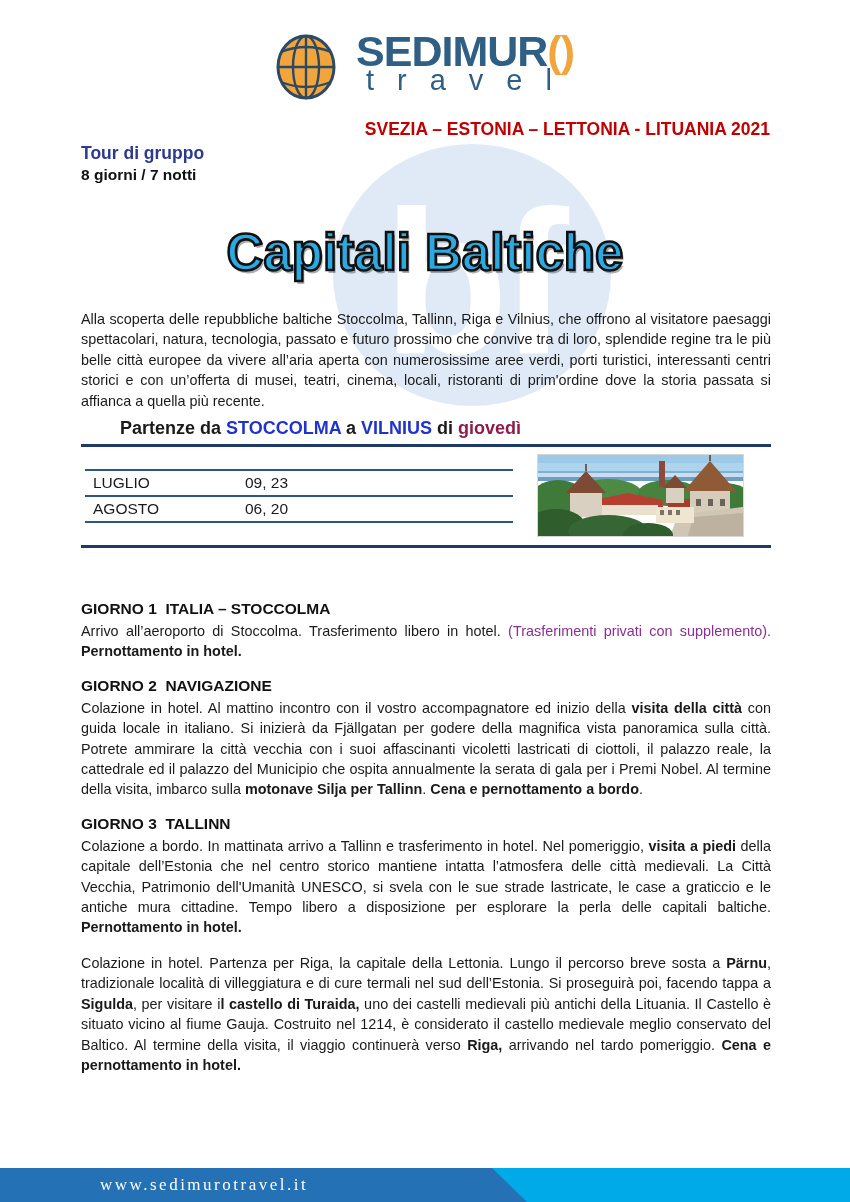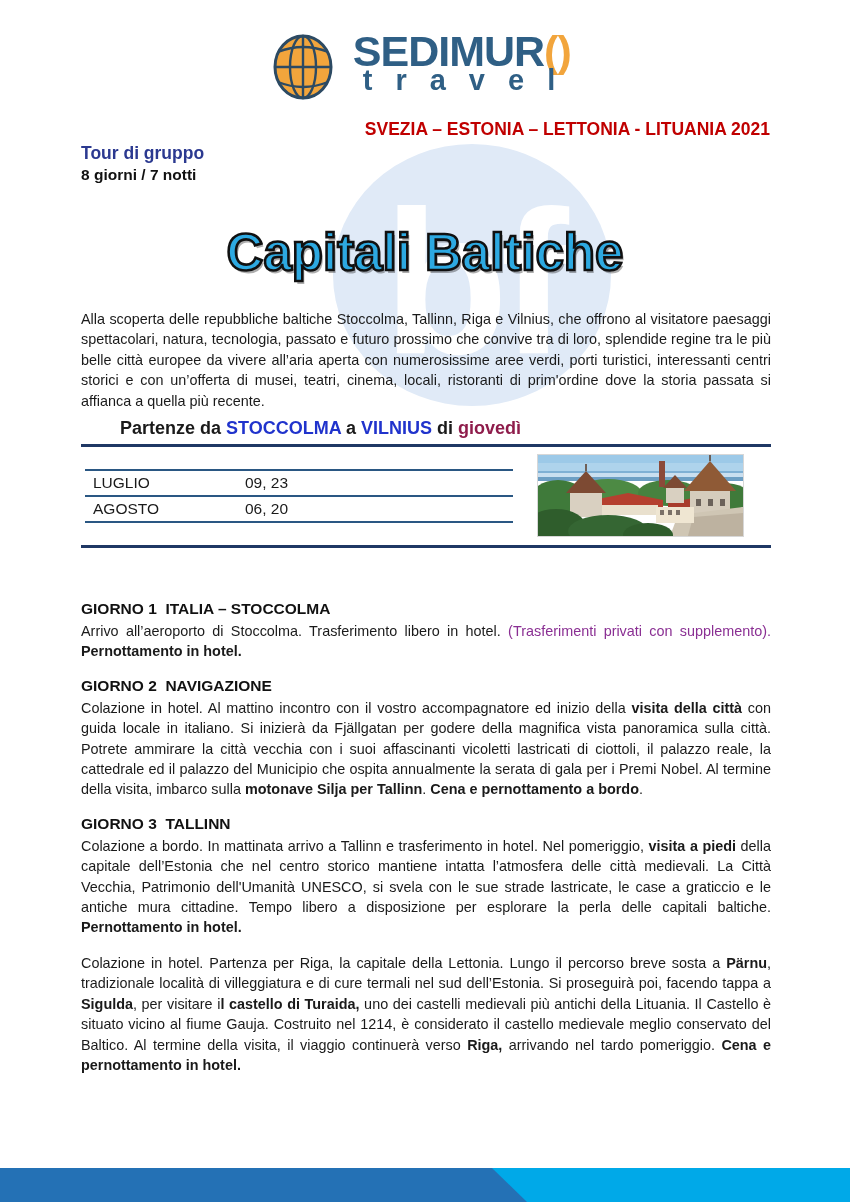--- a/index.html
+++ b/index.html
@@ -44,21 +44,21 @@
     position:absolute;top:30px;left:0;right:0;
     display:flex;justify-content:center;align-items:flex-start;gap:17px;
   }
   .logo-text{display:flex;flex-direction:column;}
   .logo-main{
     font-weight:bold;font-size:43px;line-height:1;color:var(--logo-blue);
     letter-spacing:-1px;
   }
   .logo-main .paren{color:var(--logo-orange);}
   .logo-sub{
-    font-weight:bold;font-size:29px;line-height:1;color:var(--logo-blue);
+    font-weight:normal;font-size:29px;line-height:1;color:var(--logo-blue);
     letter-spacing:23px;margin-top:-7px;padding-left:10px;
   }
   
   .countries{
     position:absolute;top:119px;right:80px;
     font-size:17.5px;font-weight:bold;color:var(--red);
   }
   .tour-type{
     position:absolute;top:143px;left:81px;
     font-size:17.5px;font-weight:bold;color:var(--tour-blue);text-align:right;
@@ -245,16 +245,17 @@
           <h3>GIORNO 3&nbsp; TALLINN</h3>
           <p><span>Colazione a bordo. In mattinata arrivo a Tallinn e trasferimento in hotel. Nel pomeriggio, </span><span class="b">visita a piedi</span><span> della capitale dell’Estonia che nel centro storico mantiene intatta l’atmosfera delle città medievali. La Città Vecchia, Patrimonio dell'Umanità UNESCO, si svela con le sue strade lastricate, le case a graticcio e le antiche mura cittadine. Tempo libero a disposizione per esplorare la perla delle capitali baltiche. </span><span class="b">Pernottamento in hotel.</span></p>
         </section>
         <section class="day">
           <p><span>Colazione in hotel. Partenza per Riga, la capitale della Lettonia. Lungo il percorso breve sosta a </span><span class="b">Pärnu</span><span>, tradizionale località di villeggiatura e di cure termali nel sud dell’Estonia. Si proseguirà poi, facendo tappa a </span><span class="b">Sigulda</span><span>, per visitare i</span><span class="b">l castello di Turaida,</span><span> uno dei castelli medievali più antichi della Lituania. Il Castello è situato vicino al fiume Gauja. Costruito nel 1214, è considerato il castello medievale meglio conservato del Baltico. Al termine della visita, il viaggio continuerà verso </span><span class="b">Riga,</span><span> arrivando nel tardo pomeriggio. </span><span class="b">Cena e pernottamento in hotel.</span></p>
         </section>
       </div>
 
     <div class="footer">
       <div class="footer-dark"></div>
+      <span class="footer-url">www.sedimurotravel.it</span>
     </div>
 
   </div>
 </div>
 
 </body></html>

